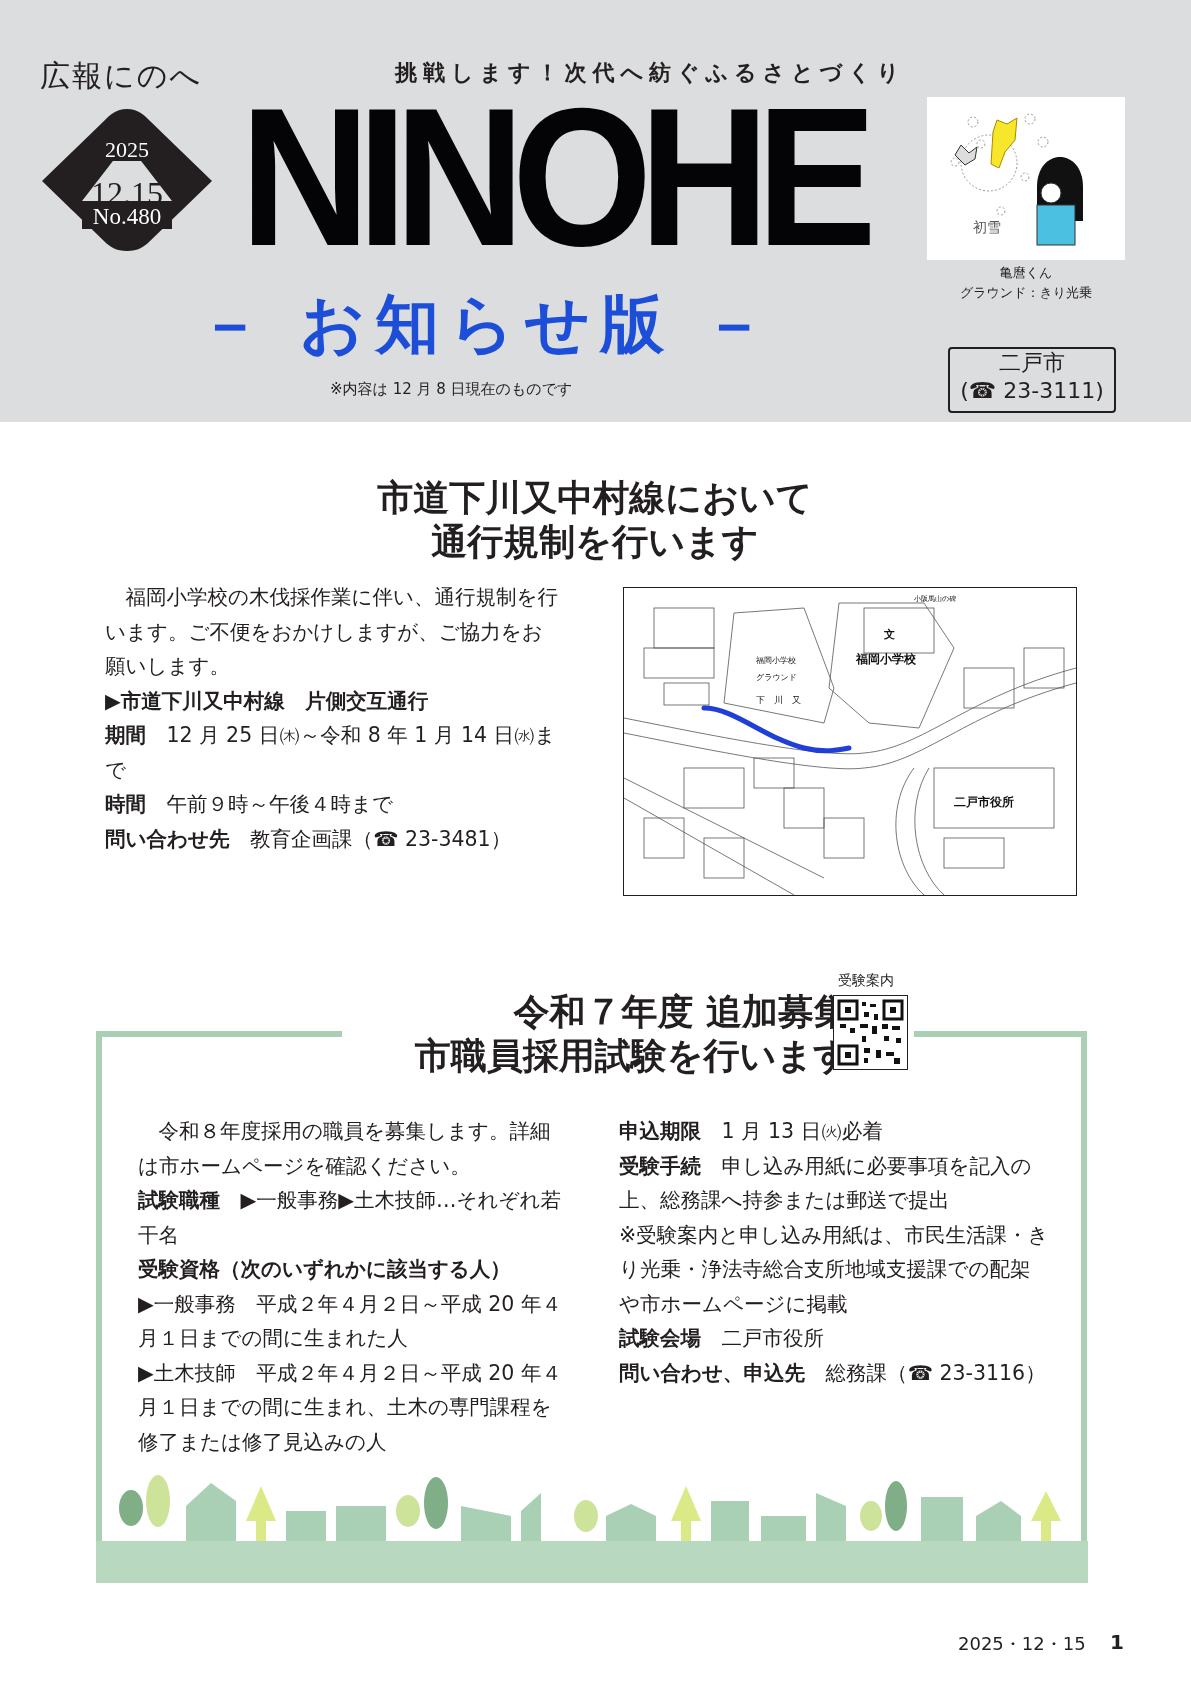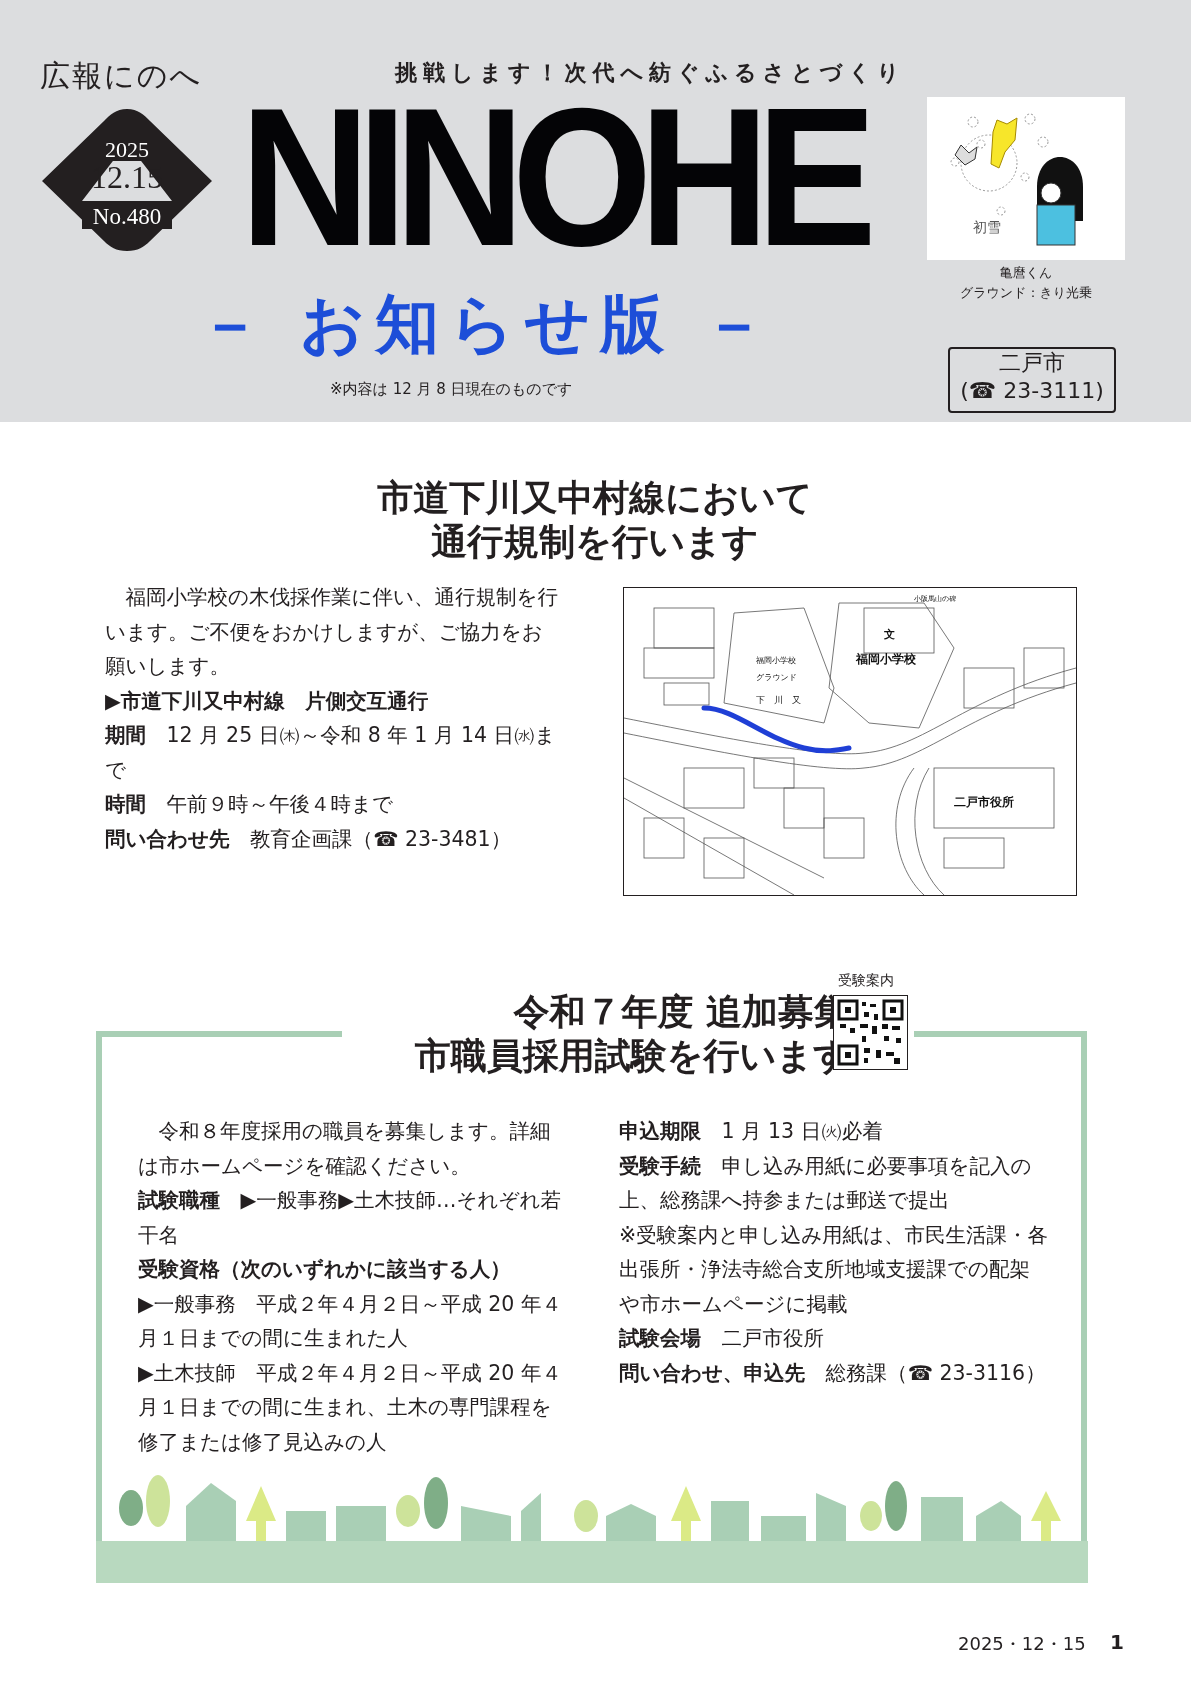--- a/index.html
+++ b/index.html
@@ -3,21 +3,21 @@
 <meta charset="utf-8">
 <style>
   html,body{margin:0;padding:0;}
   body{width:1191px;height:1684px;background:#ffffff;position:relative;overflow:hidden;font-family:"DejaVu Sans","Liberation Sans",sans-serif;color:#231f20;}
   .header{position:absolute;left:0;top:0;width:1191px;height:422px;background:#dcdddf;}
   .pub-name{position:absolute;left:40px;top:56px;font-family:"DejaVu Serif","Liberation Serif",serif;font-size:30px;letter-spacing:2px;color:#231f20;}
   .tagline{position:absolute;left:395px;top:58px;font-family:"DejaVu Serif","Liberation Serif",serif;font-size:22px;font-weight:bold;letter-spacing:6px;color:#231f20;}
   .badge{position:absolute;left:36px;top:105px;width:182px;width:182px;height:148px;}
   .badge svg{position:absolute;left:0;top:0;}
   .badge .year{position:absolute;left:60px;top:12px;width:62px;text-align:center;font-family:"Liberation Serif",serif;font-size:22px;color:#fff;background:#231f20;line-height:22px;margin-top:22px;}
-  .badge .date{position:absolute;left:40px;top:56px;width:102px;text-align:center;font-family:"Liberation Serif",serif;font-size:32px;color:#231f20;line-height:32px;}
+  .badge .date{position:absolute;left:40px;top:72px;width:102px;text-align:center;font-family:"Liberation Serif",serif;font-size:32px;color:#231f20;line-height:32px;}
   .badge .issue{position:absolute;left:46px;top:100px;width:90px;text-align:center;font-family:"Liberation Serif",serif;font-size:23px;color:#fff;background:#231f20;line-height:24px;}
   .logo{position:absolute;left:240px;top:98px;width:650px;height:160px;font-family:"Liberation Sans",sans-serif;font-weight:bold;font-size:196px;line-height:160px;letter-spacing:-14px;color:#040406;transform:scaleX(0.92);transform-origin:left top;}
   .edition{position:absolute;left:198px;top:284px;font-family:Liberation Sans, sans-serif;font-size:64px;font-weight:bold;letter-spacing:10px;color:#1d4ed8;line-height:80px;}
   .asof{position:absolute;left:330px;top:380px;font-size:15px;color:#231f20;}
   .illust{position:absolute;left:927px;top:97px;width:198px;height:163px;background:#fff;}
   .illust-cap{position:absolute;left:927px;top:263px;width:198px;text-align:center;font-size:13px;line-height:20px;color:#231f20;}
   .city-box{position:absolute;left:948px;top:347px;width:164px;height:62px;border:2px solid #231f20;border-radius:4px;text-align:center;font-size:22px;line-height:28px;color:#231f20;}
   .h1{position:absolute;left:300px;width:590px;text-align:center;font-weight:bold;font-size:36px;line-height:44px;color:#231f20;}
   .body-text{font-size:20.5px;line-height:34.5px;color:#231f20;}
   .body-text b{font-weight:bold;}
@@ -205,19 +205,19 @@
   <div>　令和８年度採用の職員を募集します。詳細は市ホームページを確認ください。</div>
   <div><b>試験職種</b>　<span>▶一般事務▶土木技師…それぞれ若干名</span></div>
   <div style="font-weight:bold;">受験資格（次のいずれかに該当する人）</div>
   <div>▶一般事務　平成２年４月２日～平成 20 年４月１日までの間に生まれた人</div>
   <div>▶土木技師　平成２年４月２日～平成 20 年４月１日までの間に生まれ、土木の専門課程を修了または修了見込みの人</div>
 </div>
 
 <div class="col body-text" style="left:619px;top:1114px;width:430px;">
   <div><b>申込期限</b>　<span>1 月 13 日㈫必着</span></div>
   <div><b>受験手続</b>　<span>申し込み用紙に必要事項を記入の上、総務課へ持参または郵送で提出</span></div>
-  <div>※受験案内と申し込み用紙は、市民生活課・各出張所・浄法寺総合支所地域支援課での配架や市ホームページに掲載</div>
+  <div>※受験案内と申し込み用紙は、市民生活課・きり光乗・浄法寺総合支所地域支援課での配架や市ホームページに掲載</div>
   <div><b>試験会場</b>　<span>二戸市役所</span></div>
   <div><b>問い合わせ、申込先</b>　<span>総務課（☎ 23-3116）</span></div>
 </div>
 
 <div class="footer-date">2025・12・15</div>
 <div class="footer-page">1</div>
 
 </body></html>

